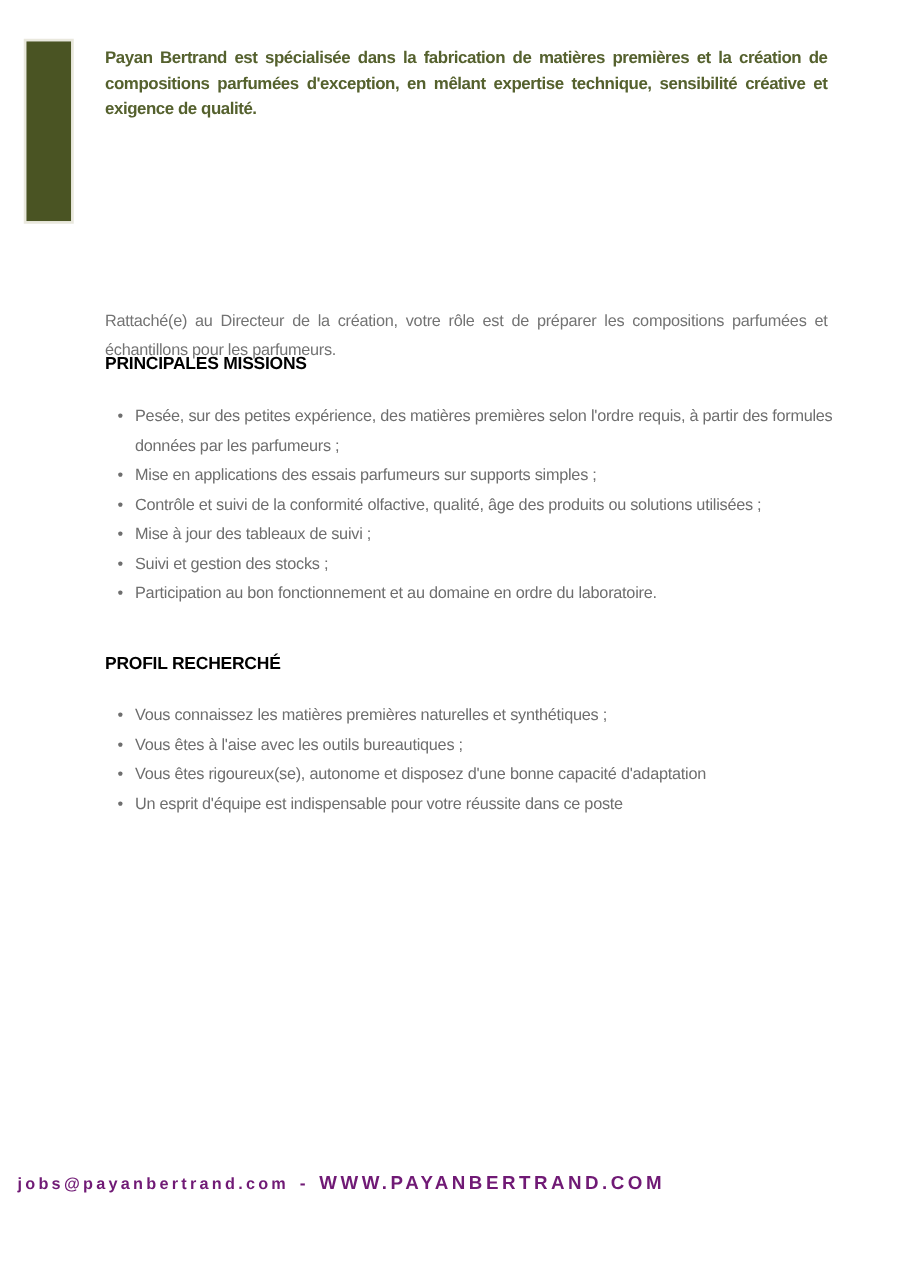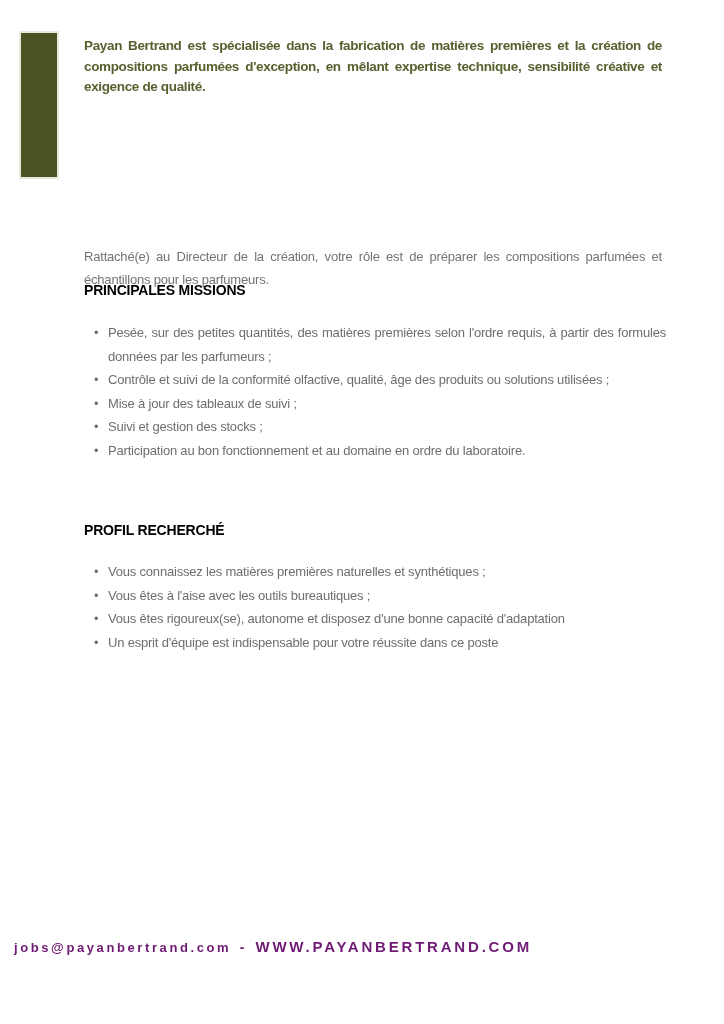--- a/index.html
+++ b/index.html
@@ -113,21 +113,22 @@
 
   <div class="intro">
     <p>Payan Bertrand est spécialisée dans la fabrication de matières premières et la création de compositions parfumées d'exception, en mêlant expertise technique, sensibilité créative et exigence de qualité.</p>
   </div>
 
   <p class="role-paragraph">Rattaché(e) au Directeur de la création, votre rôle est de préparer les compositions parfumées et échantillons pour les parfumeurs.</p>
 
   <h2 class="section-heading heading-missions">PRINCIPALES MISSIONS</h2>
 
   <ul class="bullet-list list-missions">
-    <li><span>Pesée, sur des petites quantités, des matières premières selon l'ordre requis, à partir des formules données par les parfumeurs ;</span></li>
+    <li><span>Pesée, sur des petites expérience, des matières premières selon l'ordre requis, à partir des formules données par les parfumeurs ;</span></li>
+    <li><span>Mise en applications des essais parfumeurs sur supports simples ;</span></li>
     <li><span>Contrôle et suivi de la conformité olfactive, qualité, âge des produits ou solutions utilisées ;</span></li>
     <li><span>Mise à jour des tableaux de suivi ;</span></li>
     <li><span>Suivi et gestion des stocks ;</span></li>
     <li><span>Participation au bon fonctionnement et au domaine en ordre du laboratoire.</span></li>
   </ul>
 
   <h2 class="section-heading heading-profil">PROFIL RECHERCHÉ</h2>
 
   <ul class="bullet-list list-profil">
     <li><span>Vous connaissez les matières premières naturelles et synthétiques ;</span></li>

